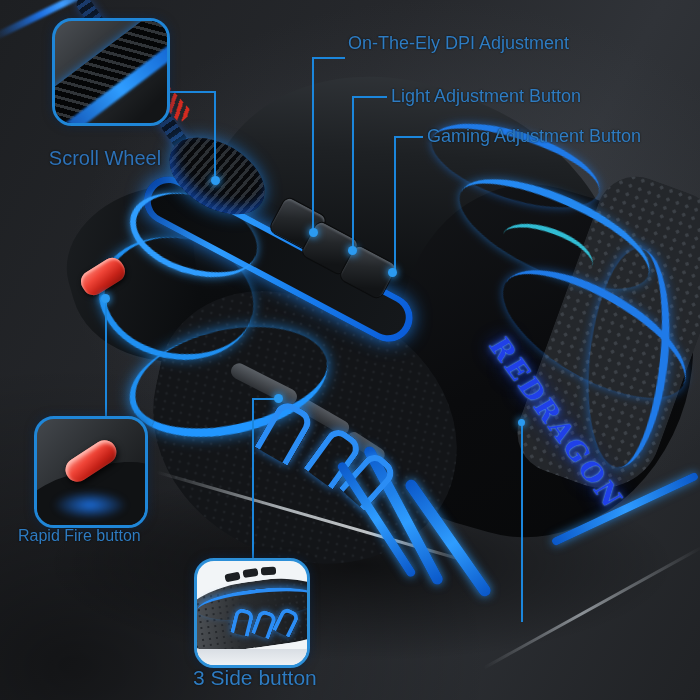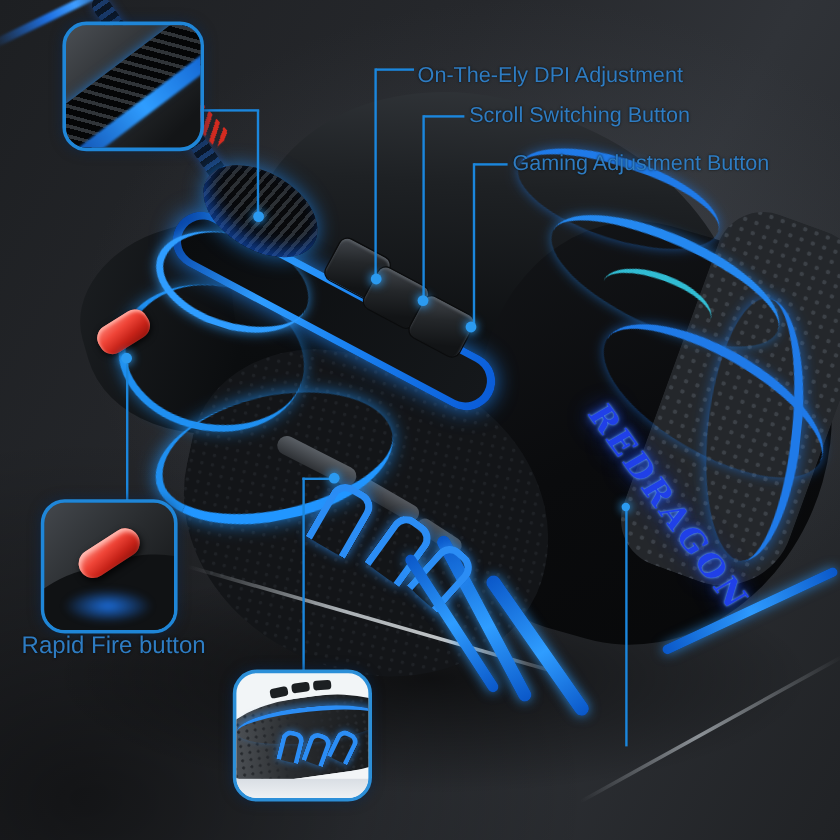--- a/index.html
+++ b/index.html
@@ -214,23 +214,25 @@
     <div style="position:absolute;left:58px;top:50px;width:11px;height:22px;transform:rotate(20deg);
                 border:4px solid #2b8df5;border-bottom:none;border-radius:8px 8px 0 0;
                 box-shadow:0 0 6px rgba(43,141,245,.7);"></div>
     <div style="position:absolute;left:80px;top:48px;width:11px;height:22px;transform:rotate(26deg);
                 border:4px solid #2b8df5;border-bottom:none;border-radius:8px 8px 0 0;
                 box-shadow:0 0 6px rgba(43,141,245,.7);"></div>
     <div style="position:absolute;left:0;bottom:0;width:100%;height:16px;
                 background:linear-gradient(#d9dee4,#eef1f4);"></div>
   </div>
 
-  <div class="lbl" style="left:348px;top:52px;font-size:18px;">On-The-Ely DPI Adjustment</div>
-  <div class="lbl" style="left:391px;top:86px;font-size:18px;">Scroll Switching Button</div>
+  <div class="lbl" style="left:348px;top:33px;font-size:18px;">On-The-Ely DPI Adjustment</div>
+  <div class="lbl" style="left:391px;top:86px;font-size:18px;">Light Adjustment Button</div>
   <div class="lbl" style="left:427px;top:126px;font-size:18px;">Gaming Adjustment Button</div>
 
   <div class="lbl" style="left:15px;top:125px;width:180px;text-align:center;font-size:20px;line-height:22px;white-space:normal;color:#2d72b8;">
     <br>
-  </div>
-
-  <div class="lbl" style="left:18px;top:527px;font-size:20px;">Rapid Fire button</div>
+    <span>Scroll Wheel</span>
+  </div>
+
+  <div class="lbl" style="left:18px;top:527px;font-size:16px;">Rapid Fire button</div>
+  <div class="lbl" style="left:193px;top:666px;font-size:21px;">3 Side button</div>
 
 </div>
 
 </body></html>

